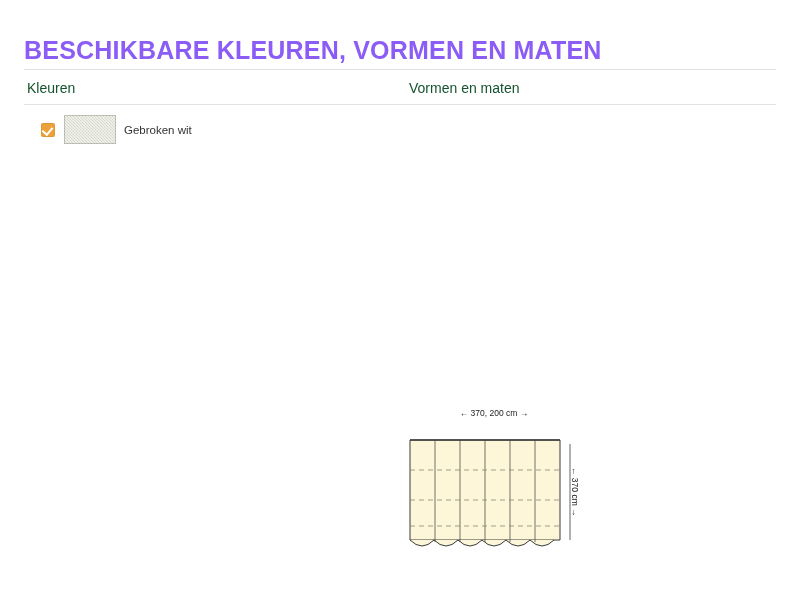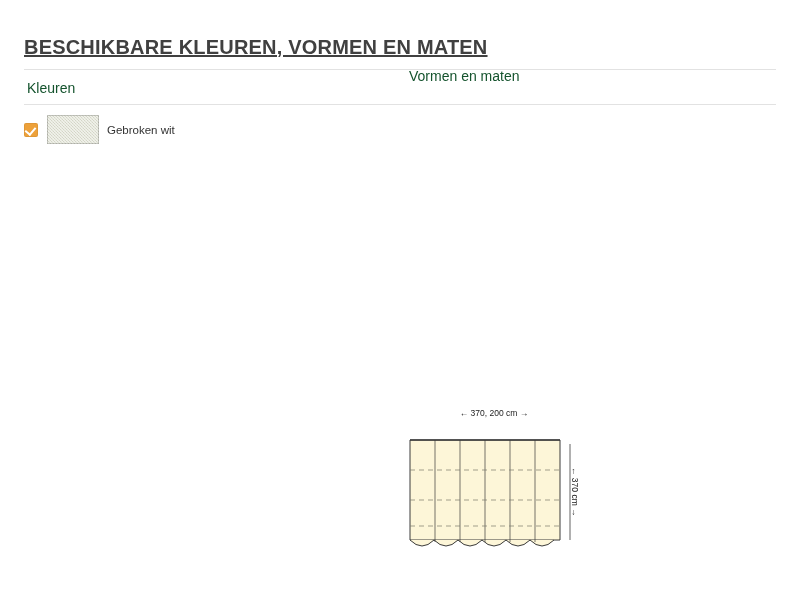--- a/index.html
+++ b/index.html
@@ -16,56 +16,55 @@
     position: relative;
   }
   .page {
     position: absolute;
     inset: 0;
   }
   .page-title {
     position: absolute;
     left: 24px;
     top: 36px;
-    font-size: 20px;
+    font-size: 25px;
     font-weight: bold;
     letter-spacing: 0.2px;
-    color: #404040;
+    color: #8b5cf6;
     text-transform: uppercase;
-    text-decoration: underline;
   }
   .title-rule {
     position: absolute;
     left: 24px;
     top: 69px;
     width: 752px;
     height: 1px;
     background: #e2e2e2;
   }
   .col-head {
     position: absolute;
     font-size: 14px;
     color: #14532d;
     font-weight: normal;
   }
   .col-head.left { left: 27px; top: 80px; }
-  .col-head.right { left: 409px; top: 68px; text-align: right; }
+  .col-head.right { left: 409px; top: 80px; text-align: right; }
   .head-rule {
     position: absolute;
     left: 24px;
     top: 104px;
     width: 752px;
     height: 1px;
     background: #e2e2e2;
   }
 
   
   .color-list {
     position: absolute;
-    left: 24px;
+    left: 41px;
     top: 112px;
     width: 340px;
   }
   .color-row {
     display: flex;
     align-items: center;
     height: 35px;
     margin-bottom: 0px;
   }
   .checkbox {

